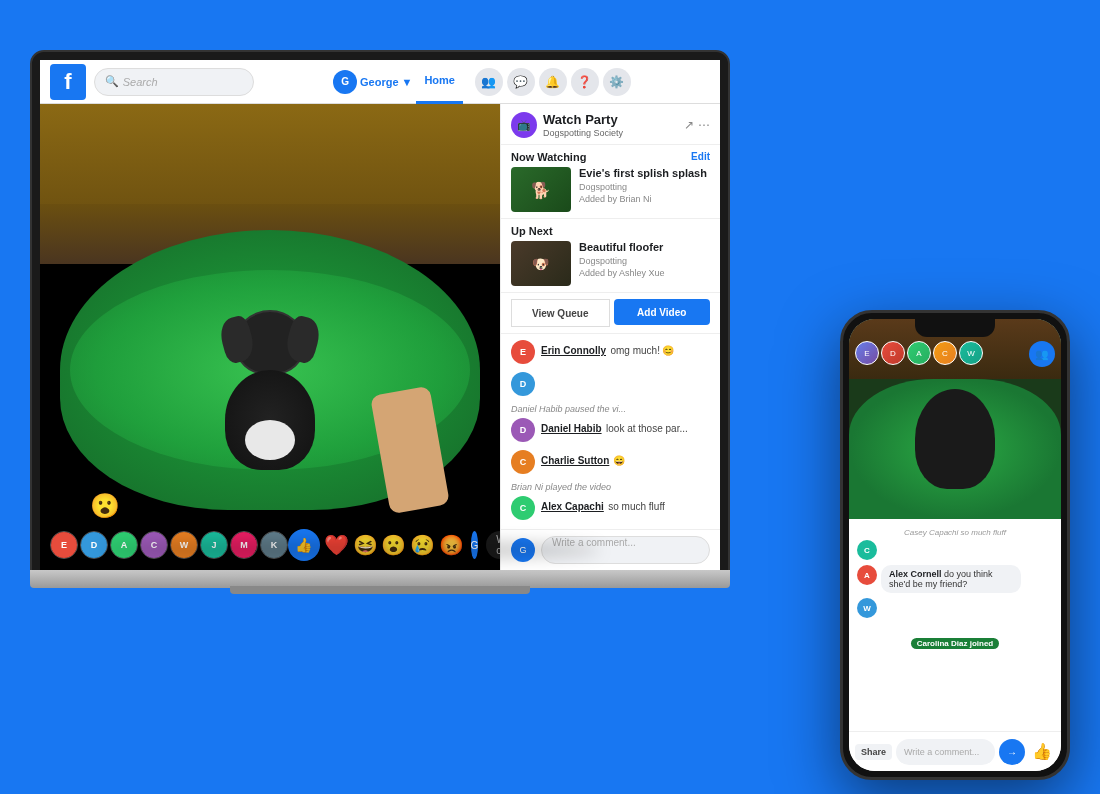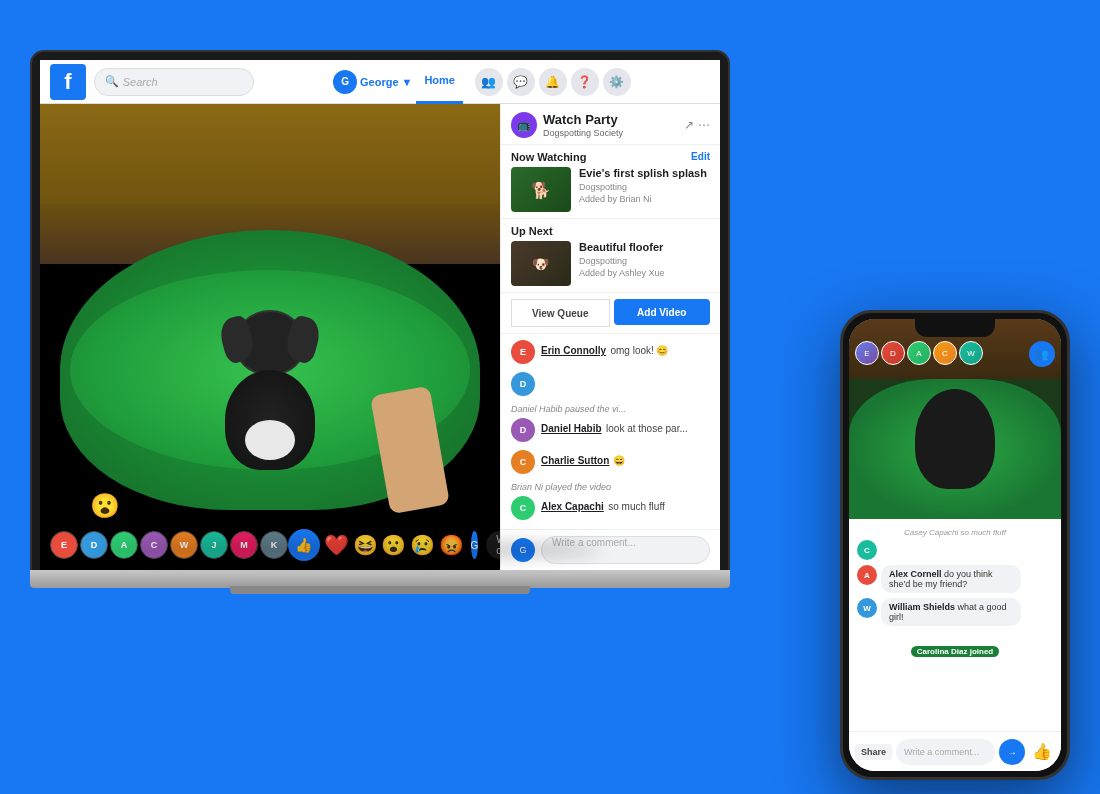--- a/index.html
+++ b/index.html
@@ -1036,21 +1036,21 @@
               <span>Add Video</span>
             </div>
           </div>
 
           <div class="chat-area">
 
             <div class="chat-message">
               <div class="chat-avatar avatar-color-1">E</div>
               <div class="chat-content">
                 <span class="chat-name">Erin Connolly</span>
-                <span class="chat-text"> omg look! 😊</span>
+                <span class="chat-text"> omg much! 😊</span>
               </div>
             </div>
 
             <div class="chat-message">
               <div class="chat-avatar avatar-color-2">D</div>
             </div>
 
             <div class="system-msg">Daniel Habib paused the vi...</div>
 
             <div class="chat-message">
@@ -1130,24 +1130,20 @@
       <div class="phone-msg">
         <div class="phone-msg-avatar" style="background:#e74c3c;border-radius:50%;display:flex;align-items:center;justify-content:center;color:white;font-size:8px;font-weight:bold;">A</div>
         <div class="phone-bubble">
           <span class="phone-bubble-name">Alex Cornell</span>
           <span> do you think she'd be my friend?</span>
         </div>
       </div>
 
       <div class="phone-msg">
         <div class="phone-msg-avatar" style="background:#3498db;border-radius:50%;display:flex;align-items:center;justify-content:center;color:white;font-size:8px;font-weight:bold;">W</div>
-        <div class="phone-bubble">
-          <span class="phone-bubble-name">William Shields</span>
-          <span> what a good girl!</span>
-        </div>
       </div>
 
       <div style="display:flex;align-items:center;justify-content:center;margin-top:20px;">
         <div class="phone-joined">Carolina Diaz joined</div>
       </div>
     </div>
 
     <div class="phone-bottom">
       <div class="phone-share-btn">
         <span>Share</span>

